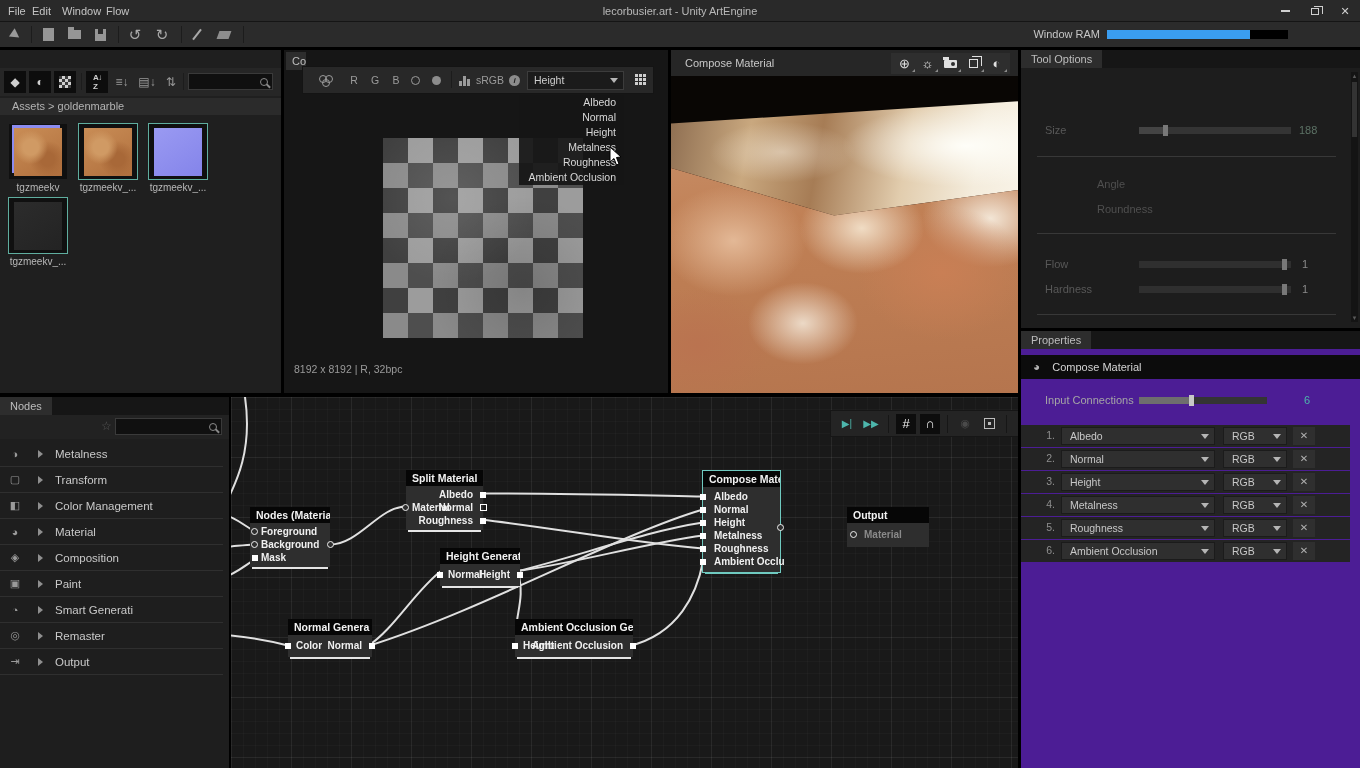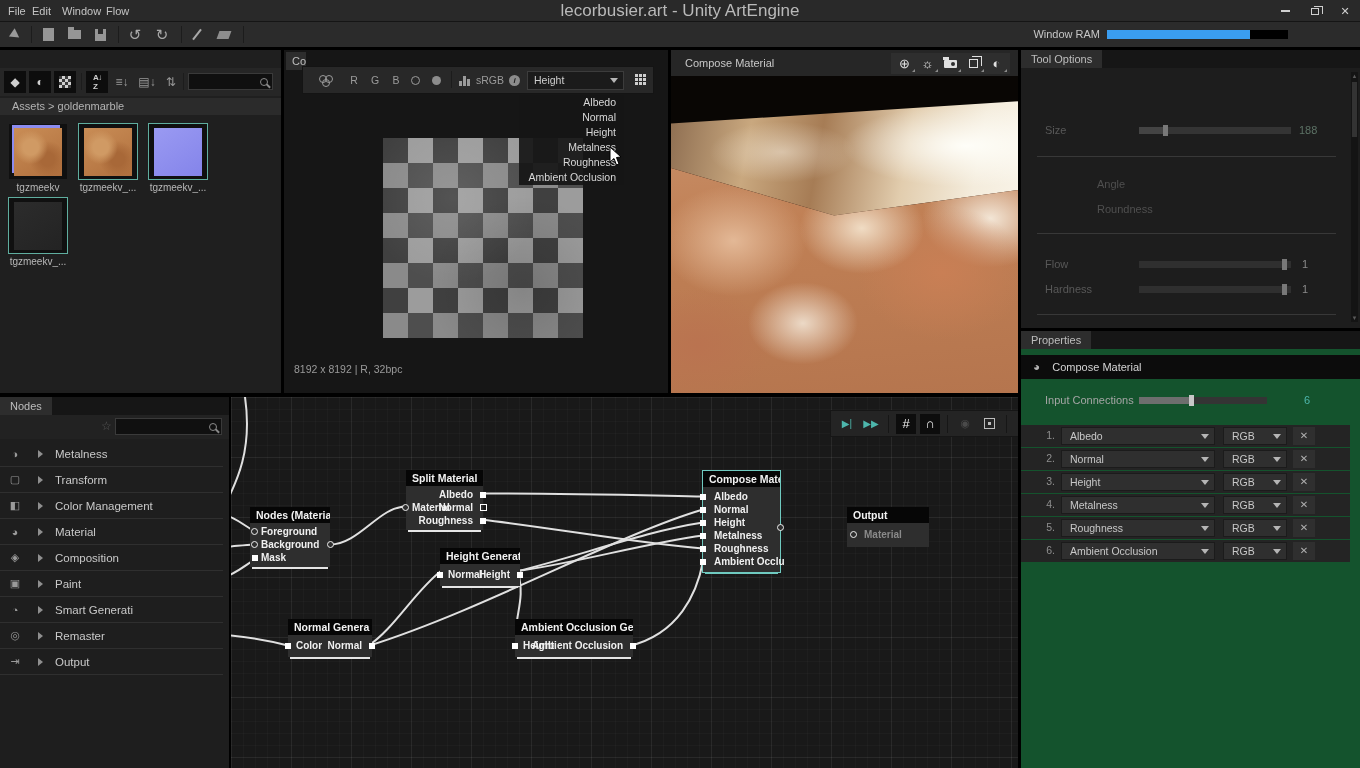--- a/index.html
+++ b/index.html
@@ -3,21 +3,21 @@
 <meta charset="utf-8">
 <style>
   * { margin:0; padding:0; box-sizing:border-box; }
   html,body { background:#000; }
   body { font-family:"Liberation Sans", sans-serif; }
   #stage { position:relative; width:1360px; height:768px; background:#000; overflow:hidden; }
 
   
   #menubar { position:absolute; left:0; top:0; width:1360px; height:22px; background:#292929; border-bottom:1px solid #151515; }
   .menu-item { position:absolute; top:0; height:22px; line-height:22px; color:#c4c4c4; font-size:11px; padding:0 6px; cursor:default; }
-  #win-title { position:absolute; left:0; right:0; top:0; height:22px; line-height:22px; text-align:center; color:#b9b9b9; font-size:17px; }
+  #win-title { position:absolute; left:0; right:0; top:0; height:22px; line-height:22px; text-align:center; color:#b9b9b9; font-size:11px; }
   .winctl { position:absolute; top:0; width:30px; height:22px; display:flex; align-items:center; justify-content:center; color:#cfcfcf; font-size:11px; }
   .min-glyph { width:9px; height:2px; background:#cfcfcf; }
   .restore-glyph { width:8px; height:7px; border:1px solid #cfcfcf; position:relative; }
   .restore-glyph::before { content:''; position:absolute; left:2px; top:-3px; width:8px; height:7px; border:1px solid #cfcfcf; border-bottom:none; border-left:none; }
 
   #toolbar { position:absolute; left:0; top:22px; width:1360px; height:25px; background:#2b2b2b; }
   .tb-sep { position:absolute; top:4px; width:1px; height:17px; background:#1c1c1c; }
   .tb-btn { position:absolute; top:2px; width:22px; height:21px; display:flex; align-items:center; justify-content:center; color:#a8a8a8; }
   .i-pointer { width:0; height:0; border-left:9px solid #9a9a9a; border-top:5px solid transparent; border-bottom:5px solid transparent; transform:rotate(35deg); }
   .i-file { width:11px; height:13px; background:#969696; }
@@ -132,21 +132,21 @@
   .slider-track { position:absolute; height:7px; background:#343434; }
   .slider-handle { position:absolute; width:5px; height:11px; top:-2px; background:#787878; }
   .to-divider { position:absolute; left:16px; right:24px; height:1px; background:#383838; }
   .to-value { position:absolute; font-size:11px; }
   .vscroll { position:absolute; right:2px; top:22px; bottom:6px; width:7px; background:#141414; }
   .vscroll .up,.vscroll .dn { position:absolute; left:0; width:7px; height:8px; color:#5a5a5a; font-size:6px; text-align:center; line-height:8px; }
   .vscroll .dn { bottom:0; }
   .vscroll .thumb { position:absolute; left:1px; top:10px; width:5px; height:55px; background:#333; }
 
   
-  #properties { left:1021px; top:331px; width:339px; height:437px; background:#14532d; }
+  #properties { left:1021px; top:331px; width:339px; height:437px; background:#4c1d95; }
   #prop-header { position:absolute; left:0; top:24px; right:0; height:24px; background:#0c0c0c; display:flex; align-items:center; }
   #prop-header .sphere { color:#b5b5b5; font-size:12px; margin:0 12px 0 12px; }
   #prop-header span.hl { color:#d4d4d4; font-size:11px; }
   .prop-row { position:absolute; left:0; right:10px; height:22px; background:#242424; }
   .prop-num { position:absolute; left:18px; width:16px; text-align:right; top:4px; color:#8f8f8f; font-size:10.5px; }
   .dd { position:absolute; top:2px; height:18px; background:#2f2f2f; border:1px solid #1b1b1b; color:#c8c8c8; font-size:10.5px; line-height:16px; padding-left:8px; }
   .dd .caret-down { position:absolute; right:5px; top:6px; border-left-width:4px; border-right-width:4px; border-top-width:5px; }
   .xbtn { position:absolute; top:2px; width:22px; height:18px; background:#2f2f2f; color:#b0b0b0; font-size:10px; text-align:center; line-height:18px; }
 
   

